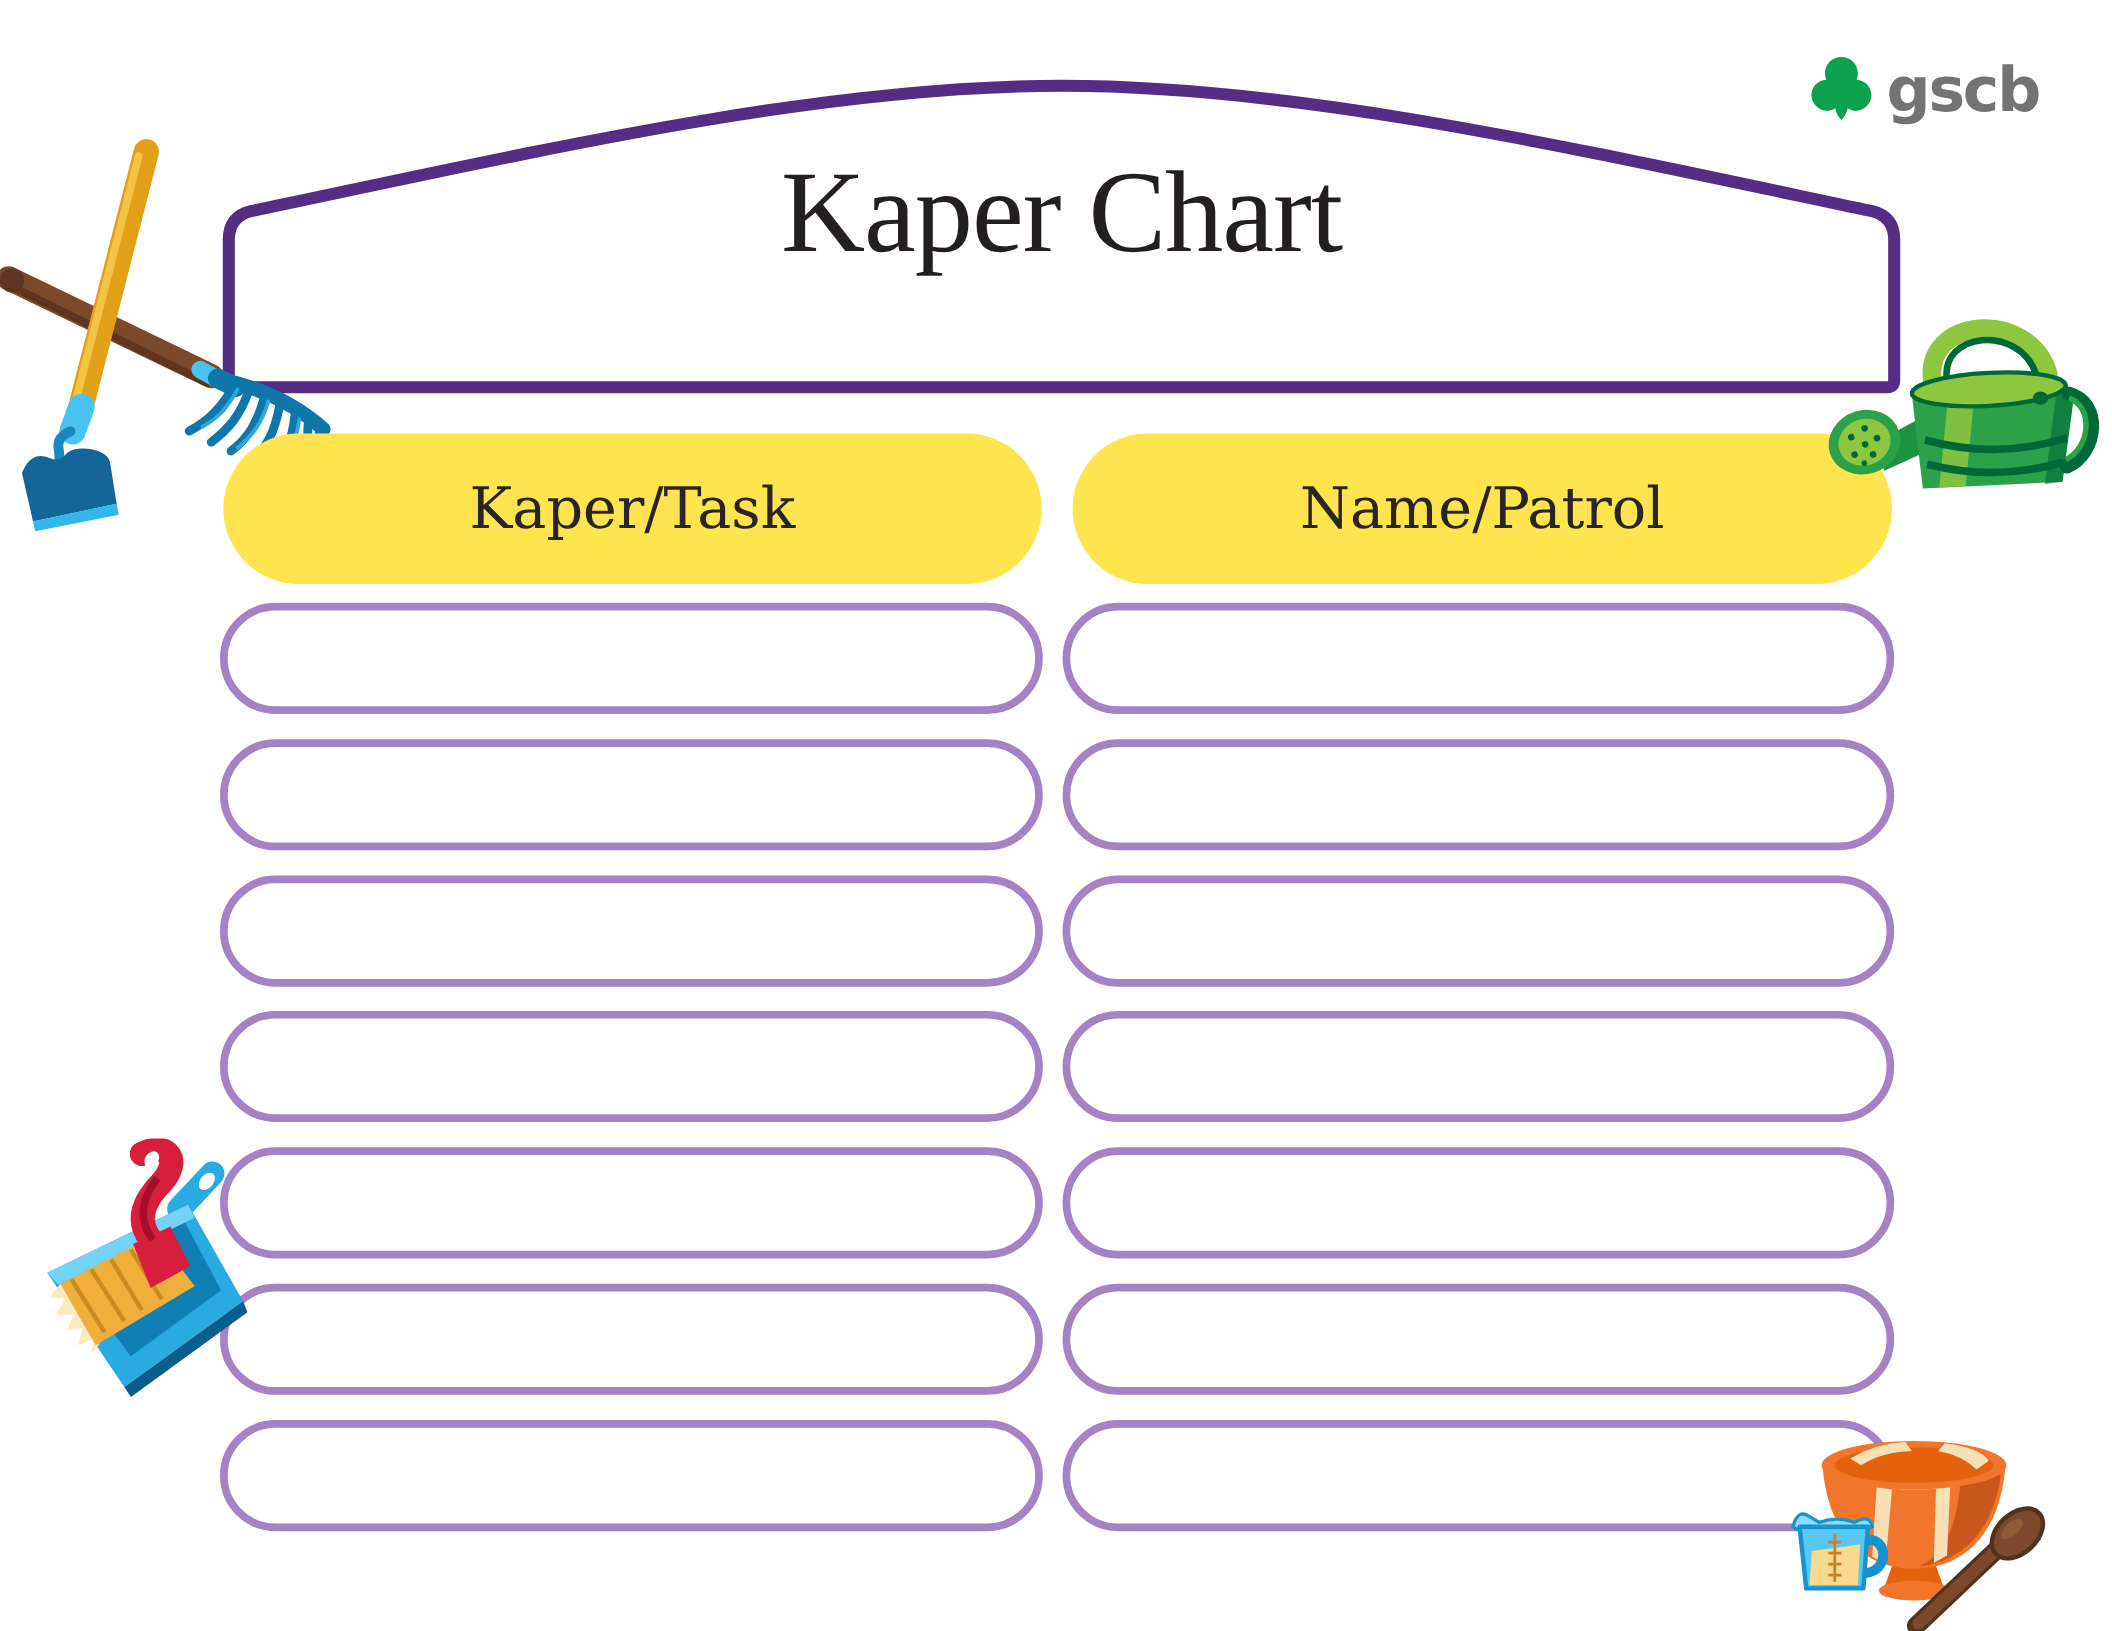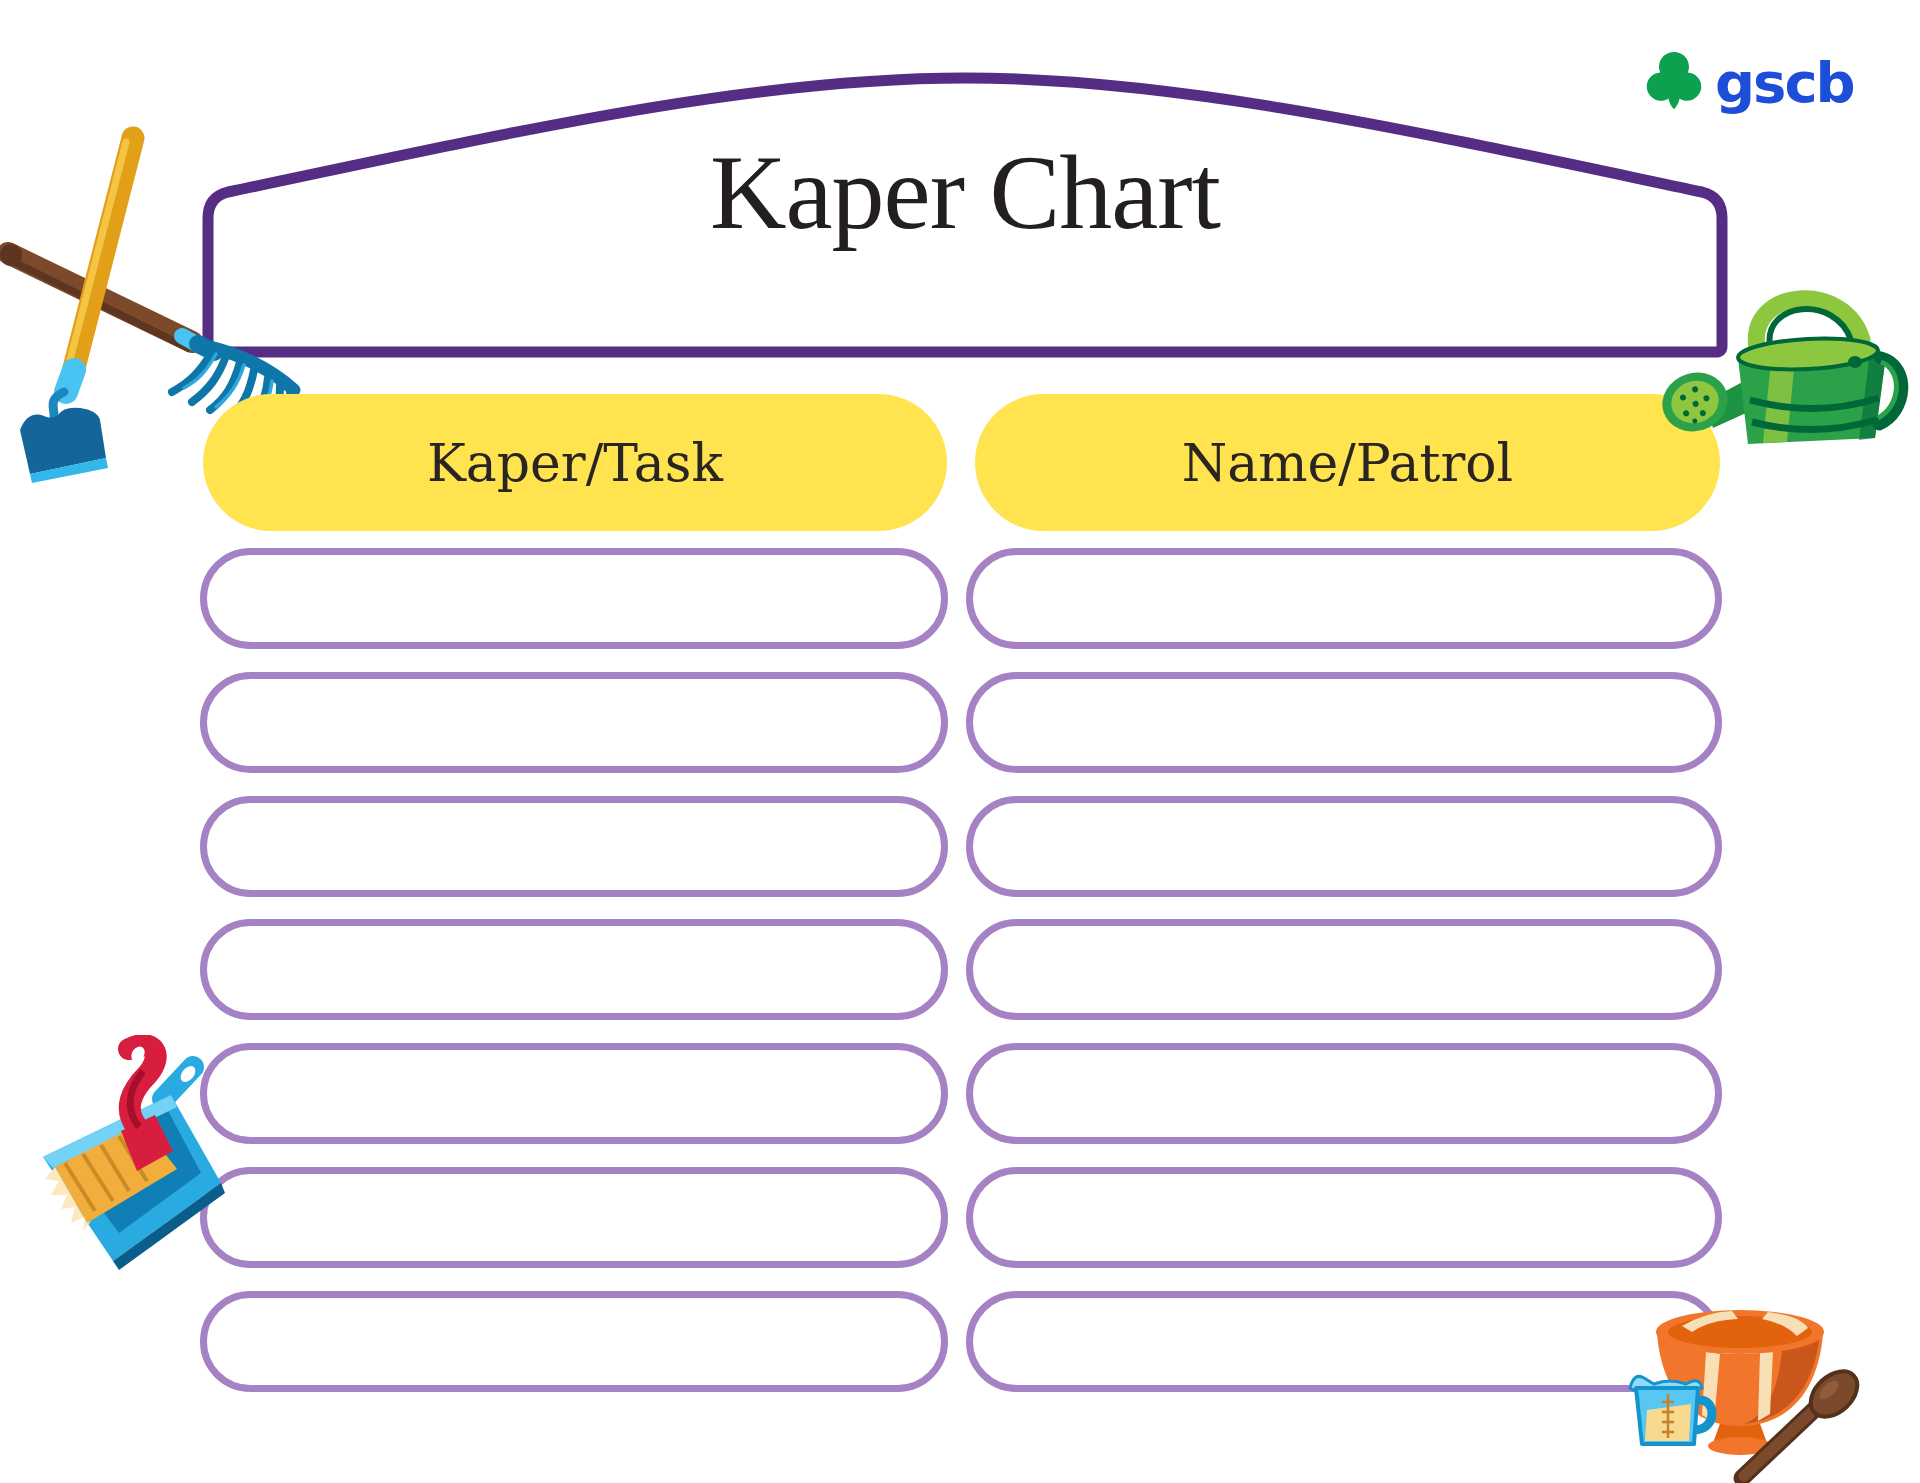--- a/index.html
+++ b/index.html
@@ -10,21 +10,21 @@
   .page{position:relative;width:1920px;height:1483px;background:var(--white);
         overflow:hidden;font-family:"DejaVu Serif", serif;}
   .banner-box{position:absolute;left:188px;top:56px;width:1554px;height:312px;z-index:1;}
   .banner-box path{stroke:var(--purple);}
   .banner-title{position:absolute;left:188px;top:118px;width:1554px;height:150px;
         z-index:5;display:flex;align-items:center;justify-content:center;
         font-size:106px;color:var(--ink);letter-spacing:-1px;font-family:Liberation Serif, serif;}
   .logo{position:absolute;left:1645px;top:50px;z-index:5;display:flex;align-items:center;gap:12px;}
   .logo svg{display:block;}
   .wordmark{font-family:"DejaVu Sans", sans-serif;font-weight:bold;font-size:56px;
-        color:#1d4ed8;letter-spacing:-2px;line-height:1;padding-top:4px;}
+        color:#737373;letter-spacing:-2px;line-height:1;padding-top:4px;}
   .colhead{position:absolute;top:394px;height:137px;background:var(--yellow);
         border-radius:69px;display:flex;align-items:center;justify-content:center;
         font-size:52px;color:#2A2422;z-index:3;}
   .colhead-left{left:203px;width:744px;}
   .colhead-right{left:975px;width:745px;}
   #rows{position:absolute;left:0;top:0;width:100%;height:100%;z-index:3;}
   .row{position:absolute;left:0;width:100%;height:101px;}
   .cell{position:absolute;top:0;height:101px;background:var(--white);
         border:7px solid var(--lavender);border-radius:52px;box-sizing:border-box;}
   .cell-task{left:200px;width:748px;}

